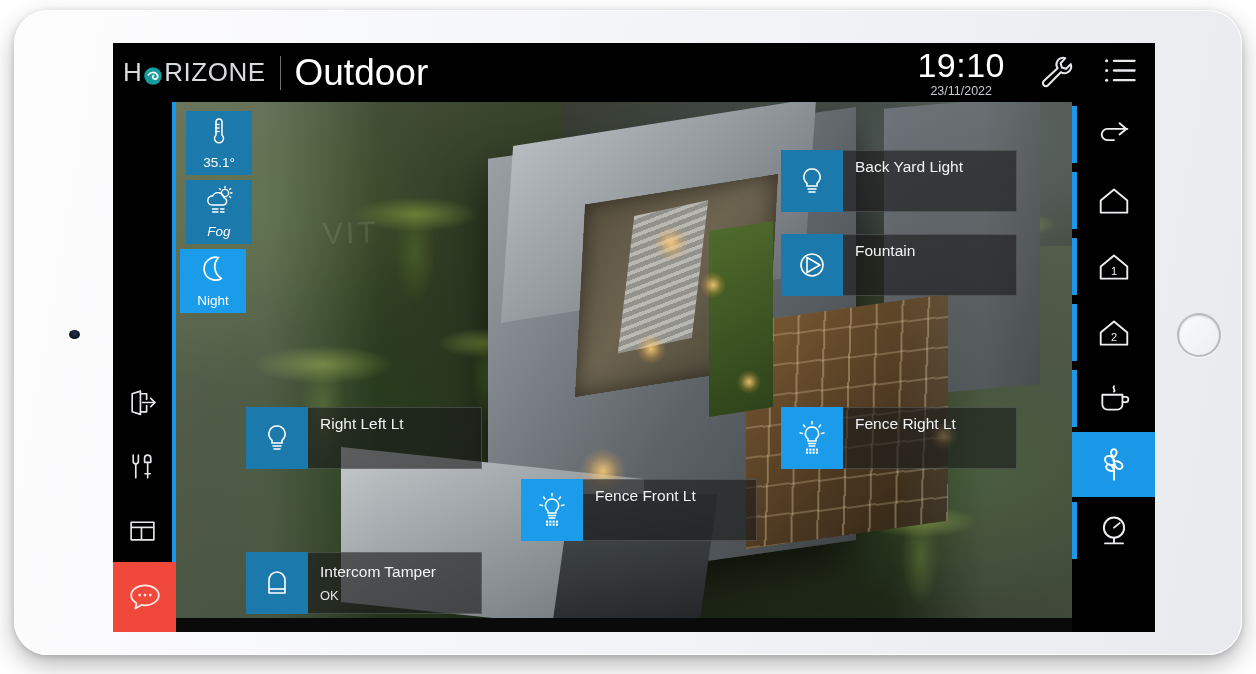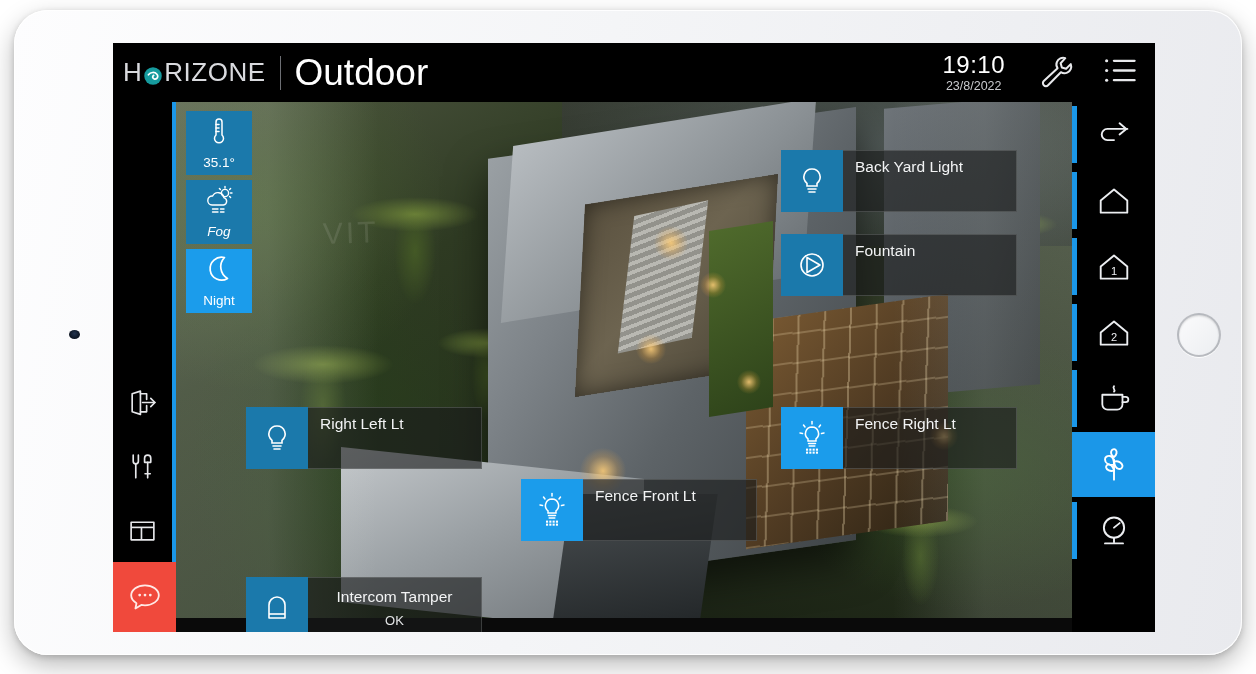--- a/index.html
+++ b/index.html
@@ -62,21 +62,21 @@
   }
   #logo-divider {
     width: 1px; height: 34px; background: #6d6f74; margin: 0 14px;
   }
   #page-title-txt { font-size: 37px; color: #fff; font-weight: 300; }
   #topbar-right {
     margin-left: auto; display: flex; align-items: center; gap: 30px;
     padding-right: 18px;
   }
   #clock-block { text-align: center; line-height: 1; }
-  #clock-time { font-size: 24px; color: #fff; font-weight: 300; letter-spacing: .5px; }
+  #clock-time { font-size: 34px; color: #fff; font-weight: 300; letter-spacing: .5px; }
   #clock-date { font-size: 12.5px; color: #c9cace; margin-top: 3px; }
 
   
   #content {
     position: absolute; left: 0; top: 59px;
     width: 100%; height: 530px;
     background: #0a0a0a;
   }
   
   #scene {
@@ -287,21 +287,21 @@
           </svg>
         </span>
         <span class="logo-text">RIZONE</span>
       </div>
       <div id="logo-divider"></div>
       <div id="page-title-txt">Outdoor</div>
 
       <div id="topbar-right">
         <div id="clock-block">
           <div id="clock-time">19:10</div>
-          <div id="clock-date">23/8/2022</div>
+          <div id="clock-date">23/11/2022</div>
         </div>
         <div style="cursor:pointer;">
           <svg viewBox="0 0 32 32" width="38" height="38" fill="none" stroke="#e8e9ec" stroke-width="1.7" stroke-linecap="round" stroke-linejoin="round">
             <path d="M25.5 5.2c-2.8-1-6 .5-7.1 3.3-.7 1.8-.4 3.7.6 5.1L7.4 24.4c-1 1-1 2.6 0 3.6s2.6 1 3.6 0l10.8-11c1.5 1 3.5 1.2 5.3.4 2.8-1.2 4.1-4.4 3-7.2l-3.9 3.9-3.6-1-1-3.6z"></path>
           </svg>
         </div>
         <div style="cursor:pointer;">
           <svg viewBox="0 0 28 22" width="34" height="27" fill="none" stroke="#e8e9ec" stroke-width="1.9" stroke-linecap="round">
             <circle cx="3" cy="3" r="1.3" fill="#e8e9ec" stroke="none"></circle>
             <circle cx="3" cy="11" r="1.3" fill="#e8e9ec" stroke="none"></circle>
@@ -475,21 +475,21 @@
             <path d="M10 20 a4.5 4.5 0 0 1 .6-9 6 6 0 0 1 11.3 1.6 A3.8 3.8 0 0 1 21.5 20 Z"></path>
             <line x1="10.5" y1="24" x2="16" y2="24"></line>
             <line x1="18.5" y1="24" x2="22" y2="24"></line>
             <line x1="10.5" y1="27" x2="16" y2="27"></line>
             <line x1="18.5" y1="27" x2="22" y2="27"></line>
           </svg>
         </span>
         <span class="widget-label">Fog</span>
       </div>
 
-      <div class="widget bright" style="left:73px;top:147px;">
+      <div class="widget bright" style="left:67px;top:147px;">
         <span class="widget-icon">
           <svg viewBox="0 0 28 30" width="28" height="30" fill="none" stroke="#fff" stroke-width="1.7" stroke-linejoin="round">
             <path d="M19.5 3.5 a11.5 11.5 0 1 0 3 21 A13.5 13.5 0 0 1 19.5 3.5 z"></path>
           </svg>
         </span>
         <span class="widget-label">Night</span>
       </div>
 
       <div class="card" style="left:668px;top:48px;width:236px;">
         <div class="card-icon">
@@ -578,21 +578,21 @@
               <rect x="17.6" y="31.6" width="2.1" height="2.1"></rect>
                 <rect x="20.9" y="31.6" width="2.1" height="2.1"></rect>
             </g>
           </svg>
         </div>
         <div class="card-body tall">
           <div class="card-title">Fence Right Lt</div>
         </div>
       </div>
 
-      <div class="card" style="left:133px;top:475px;width:236px;text-align:center;">
+      <div class="card" style="left:133px;top:450px;width:236px;">
         <div class="card-icon">
           <svg viewBox="0 0 28 32" width="28" height="32" fill="none" stroke="#fff" stroke-width="1.6" stroke-linejoin="round">
             <path d="M6 26 V13 a8 8 0 0 1 16 0 v13 z"></path>
             <line x1="6" y1="22" x2="22" y2="22"></line>
           </svg>
         </div>
         <div class="card-body">
           <div class="card-title">Intercom Tamper</div>
           <div class="card-status">OK</div>
         </div>

